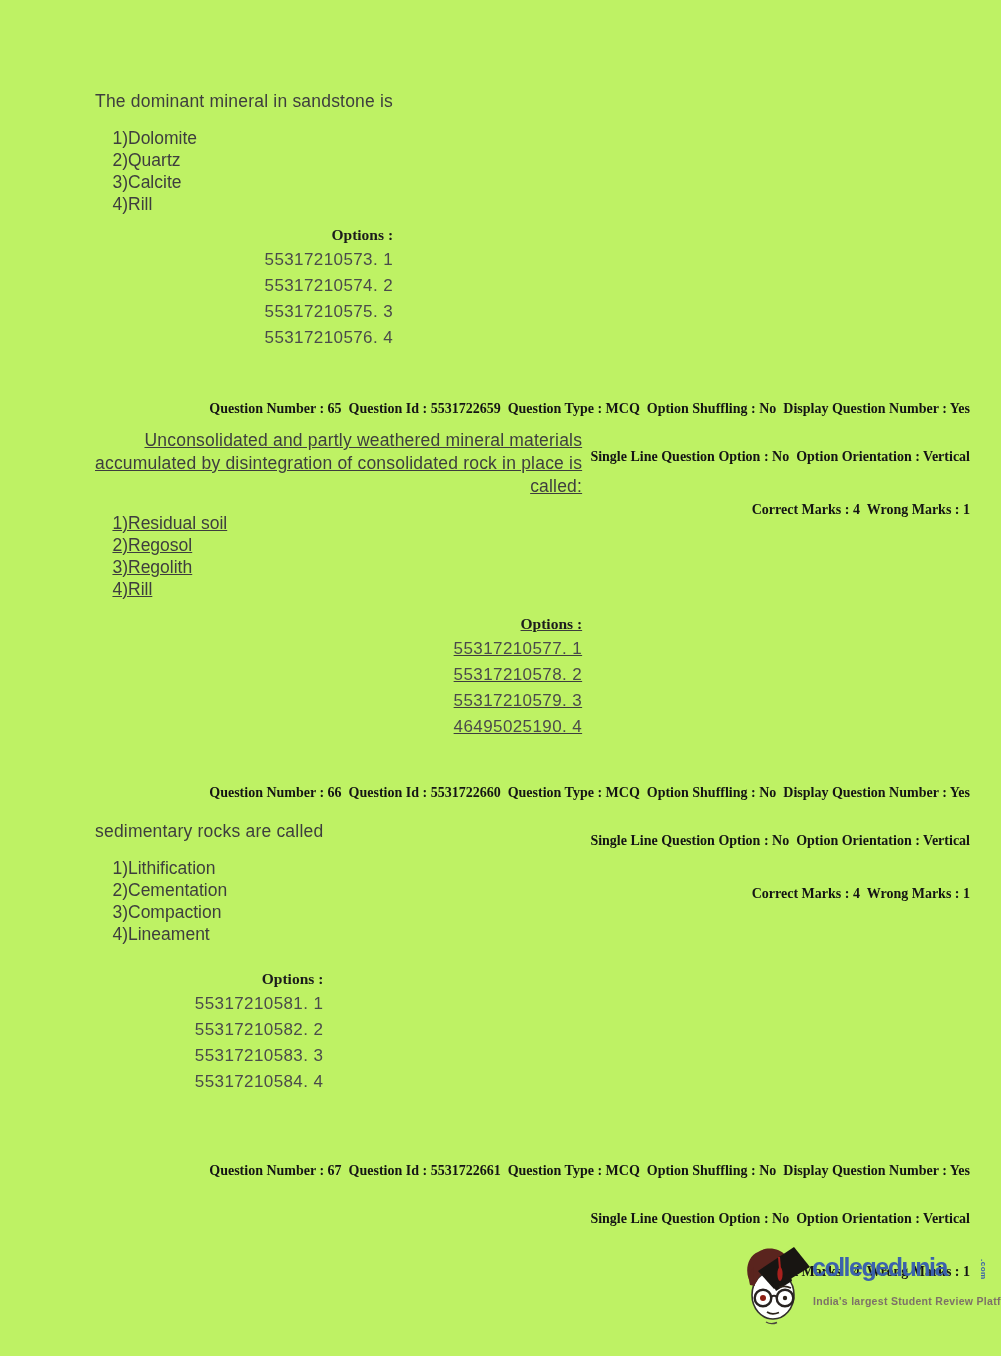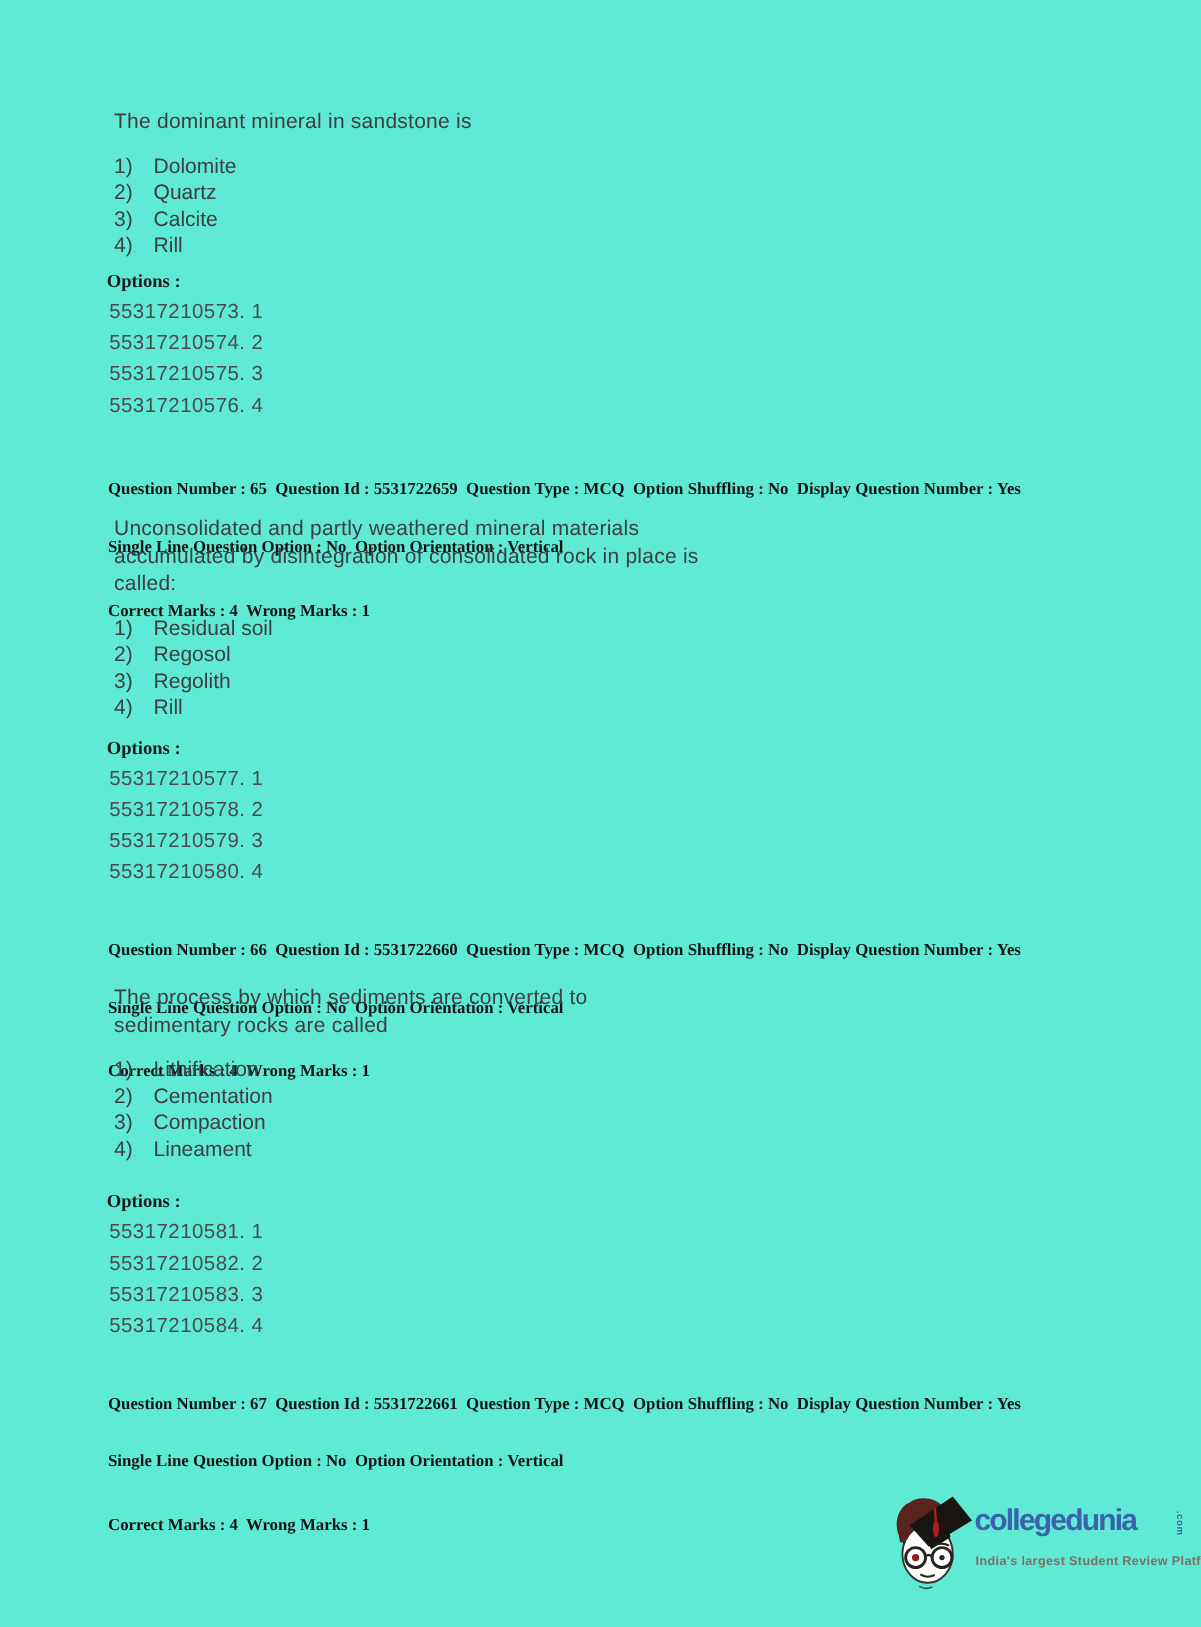--- a/index.html
+++ b/index.html
@@ -1,18 +1,18 @@
 <!DOCTYPE html>
 <html><head>
 <meta charset="utf-8">
 <style>
   html,body { margin:0; padding:0; background:#ffffff; }
   .page {
-    position:relative; width:1001px; height:1356px; background:#5eead4;
-    font-family:"Liberation Sans", sans-serif; overflow:hidden;
+    position:relative; width:1001px; height:1356px; background:#bef264;
+    font-family:"Liberation Sans", sans-serif; overflow:hidden;text-align:right;
   }
   
   .qblock { position:absolute; left:95px; color:#3e3e3e; }
   .qline  { font-size:17.5px; line-height:23px; letter-spacing:0.2px; }
   .choices { margin-top:14px; }
   .choice  { display:flex; font-size:17.5px; line-height:22px; }
   .choice .num { width:33px; flex:0 0 33px; }
   .opts-heading {
     margin-top:12px; margin-left:-6px;
     font-family:"Liberation Serif", serif; font-weight:700;
@@ -80,21 +80,21 @@
       <div class="opt-id">55317210576. 4</div>
     </div>
   </section>
 
   <section class="meta" style="top:369px;">
     <div class="meta-line">Question Number : 65  Question Id : 5531722659  Question Type : MCQ  Option Shuffling : No  Display Question Number : Yes</div>
     <div class="meta-line">Single Line Question Option : No  Option Orientation : Vertical</div>
     <div class="meta-marks">Correct Marks : 4  Wrong Marks : 1</div>
   </section>
 
-  <section class="qblock" style="top:429px;">
+  <section class="qblock" style="top:429px;text-decoration:underline;">
     <div class="qline">Unconsolidated and partly weathered mineral materials</div>
     <div class="qline">accumulated by disintegration of consolidated rock in place is</div>
     <div class="qline">called:</div>
     <div class="choices">
       <div class="choice">
           <span class="num">1)</span>
           <span>Residual soil</span>
         </div>
       <div class="choice">
           <span class="num">2)</span>
@@ -107,32 +107,31 @@
       <div class="choice">
           <span class="num">4)</span>
           <span>Rill</span>
         </div>
     </div>
     <div class="opts-heading" style="margin-top:16px;">Options :</div>
     <div class="opt-ids">
       <div class="opt-id">55317210577. 1</div>
       <div class="opt-id">55317210578. 2</div>
       <div class="opt-id">55317210579. 3</div>
-      <div class="opt-id">55317210580. 4</div>
+      <div class="opt-id">46495025190. 4</div>
     </div>
   </section>
 
   <section class="meta" style="top:753px;">
     <div class="meta-line">Question Number : 66  Question Id : 5531722660  Question Type : MCQ  Option Shuffling : No  Display Question Number : Yes</div>
     <div class="meta-line">Single Line Question Option : No  Option Orientation : Vertical</div>
     <div class="meta-marks">Correct Marks : 4  Wrong Marks : 1</div>
   </section>
 
   <section class="qblock" style="top:820px;">
-    <div class="qline">The process by which sediments are converted to</div>
     <div class="qline">sedimentary rocks are called</div>
     <div class="choices">
       <div class="choice">
           <span class="num">1)</span>
           <span>Lithification</span>
         </div>
       <div class="choice">
           <span class="num">2)</span>
           <span>Cementation</span>
         </div>

